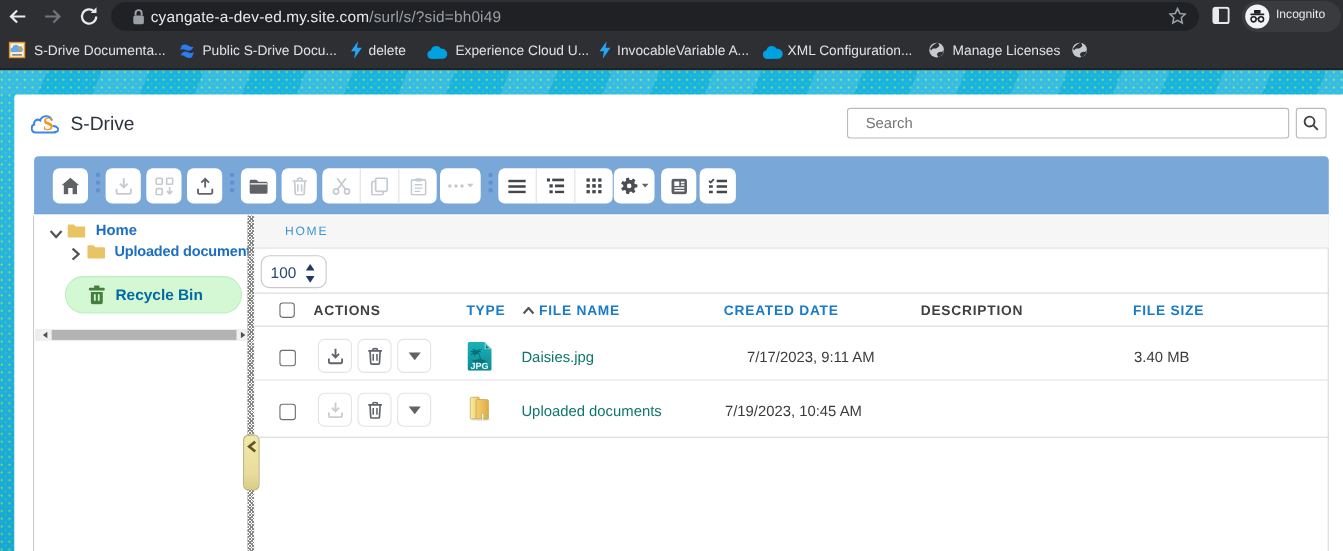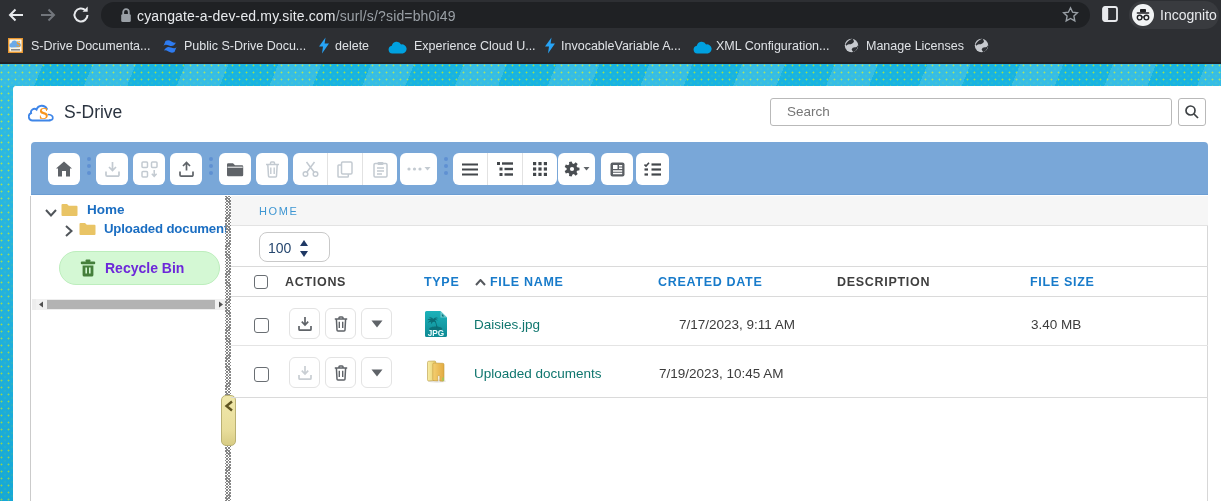--- a/index.html
+++ b/index.html
@@ -42,34 +42,34 @@
 .tgroup { position:absolute; top:11px; height:32px; background:#fff; border-radius:6px; display:flex; }
 .tcell { width:34px; height:32px; display:flex; align-items:center; justify-content:center; }
 .tdiv { width:1px; height:32px; background:#e2e2e2; }
 .dots { position:absolute; top:15px; width:4px; }
 .dots span { display:block; width:4px; height:4px; border-radius:50%; background:#5f90d2; margin-bottom:3px; }
 
 
 #lpanel { position:absolute; left:17px; top:110px; width:195px; height:305px; border-left:1px solid #cbcbcb; }
 .treetext { color:#1b6ec2; font-weight:bold; font-size:13.5px; white-space:nowrap; }
 #recycle { position:absolute; left:28px; top:55px; width:161px; height:34px; background:#d4f8d4; border:1px solid #bdeebd; border-radius:17px; display:flex; align-items:center; }
-#recycle span { color:#6d28d9; font-weight:bold; font-size:14px; margin-left:9px; }
+#recycle span { color:#0369a1; font-weight:bold; font-size:14px; margin-left:9px; }
 
 
 #splitter { position:absolute; left:212px; top:110px; width:6px; height:305px;
   background-image:repeating-linear-gradient(45deg, rgba(130,130,130,0.95) 0 0.9px, rgba(255,255,255,0) 0.9px 2.2px),repeating-linear-gradient(135deg, rgba(130,130,130,0.95) 0 0.9px, rgba(255,255,255,0) 0.9px 2.2px);
 }
 #handle { position:absolute; left:208px; top:309px; width:15px; height:51px; border:1px solid #bab173; border-radius:5px;
   background:linear-gradient(180deg,#f0e8ab 0%,#e8dd9b 70%,#d8cc85 100%); }
 
 
 #main { position:absolute; left:218px; top:110px; width:977px; height:305px; border-right:1px solid #d7d7d7; }
 #crumb { position:absolute; left:0; top:0; width:977px; height:30px; background:#f6f6f6; border-bottom:1px solid #e3e3e3; }
 #crumb span { position:absolute; left:28px; top:9px; color:#3e96d2; font-size:11px; letter-spacing:1.6px; }
-#spinner { position:absolute; left:28px; top:36px; width:71px; height:30px; border:1px solid #c9c9c9; border-radius:8px; }
+#spinner { position:absolute; left:6px; top:36px; width:60px; height:30px; border:1px solid #c9c9c9; border-radius:8px; }
 #spinner b { position:absolute; left:8px; top:7px; font-weight:normal; font-size:14px; color:#26476f; }
 
 .hline { position:absolute; left:0; width:977px; height:1px; background:#dadada; }
 .hcell { position:absolute; top:0; font-weight:bold; font-size:12.5px; letter-spacing:0.7px; }
 .hblue { color:#187bca; }
 .hdark { color:#3f3f3f; }
 .cbx { position:absolute; width:15px; height:15px; border:1.5px solid #696e73; border-radius:3px; background:#fff; }
 .abtn { position:absolute; width:31px; height:31px; border:1px solid #e3e3e3; border-radius:6px; background:#fff; display:flex; align-items:center; justify-content:center; }
 .flink { position:absolute; color:#0f766e; font-size:13.5px; }
 .ftext { position:absolute; color:#3c3c3c; font-size:13.5px; }
@@ -108,21 +108,21 @@
 
     <div class="abs" style="left:1129px;top:1px;width:90px;height:28px;border-radius:14px;background:#393b3f"></div>
     <div class="abs" style="left:1132px;top:4px;width:22px;height:22px;border-radius:50%;background:#f1f3f4"></div>
     <svg class="abs" style="left:1136px;top:9px" width="14" height="12" viewBox="0 0 14 12">
       <rect x="4" y="0" width="6" height="3.4" rx="0.8" fill="#202124"></rect>
       <rect x="0.6" y="3.2" width="12.8" height="1.6" rx="0.8" fill="#202124"></rect>
       <circle cx="3.6" cy="8.6" r="2.3" fill="none" stroke="#202124" stroke-width="1.4"></circle>
       <circle cx="10.4" cy="8.6" r="2.3" fill="none" stroke="#202124" stroke-width="1.4"></circle>
       <path d="M5.9 8.3 q1.1 -0.8 2.2 0" stroke="#202124" stroke-width="1.2" fill="none"></path>
     </svg>
-    <div class="abs" style="left:1160px;top:7px;color:#e8eaed;font-size:14px">Incognito</div>
+    <div class="abs" style="left:1160px;top:7px;color:#e8eaed;font-size:11px">Incognito</div>
     <div id="bmbar">
 
       <svg class="abs" style="left:8px;top:8px" width="15" height="15" viewBox="0 0 15 15">
         <rect x="0.5" y="0.5" width="14" height="14" fill="#fcf4e2" stroke="#e8962e" stroke-width="1.8"></rect>
         <path d="M3 9.6 a2.3 2.3 0 0 1 0.3 -4.5 a3.2 3.2 0 0 1 6.1 -0.5 a2.4 2.4 0 0 1 1.8 4.6 z" fill="#6aa9e8"></path>
         <text x="8.2" y="9.4" font-size="8" font-weight="bold" fill="#f59d25" font-family="Liberation Serif">S</text>
         <path d="M3 11.8 H12" stroke="#8a8a8a" stroke-width="1.6"></path>
       </svg>
       <div class="bk" style="left:31px">S-Drive Documenta...</div>
 

